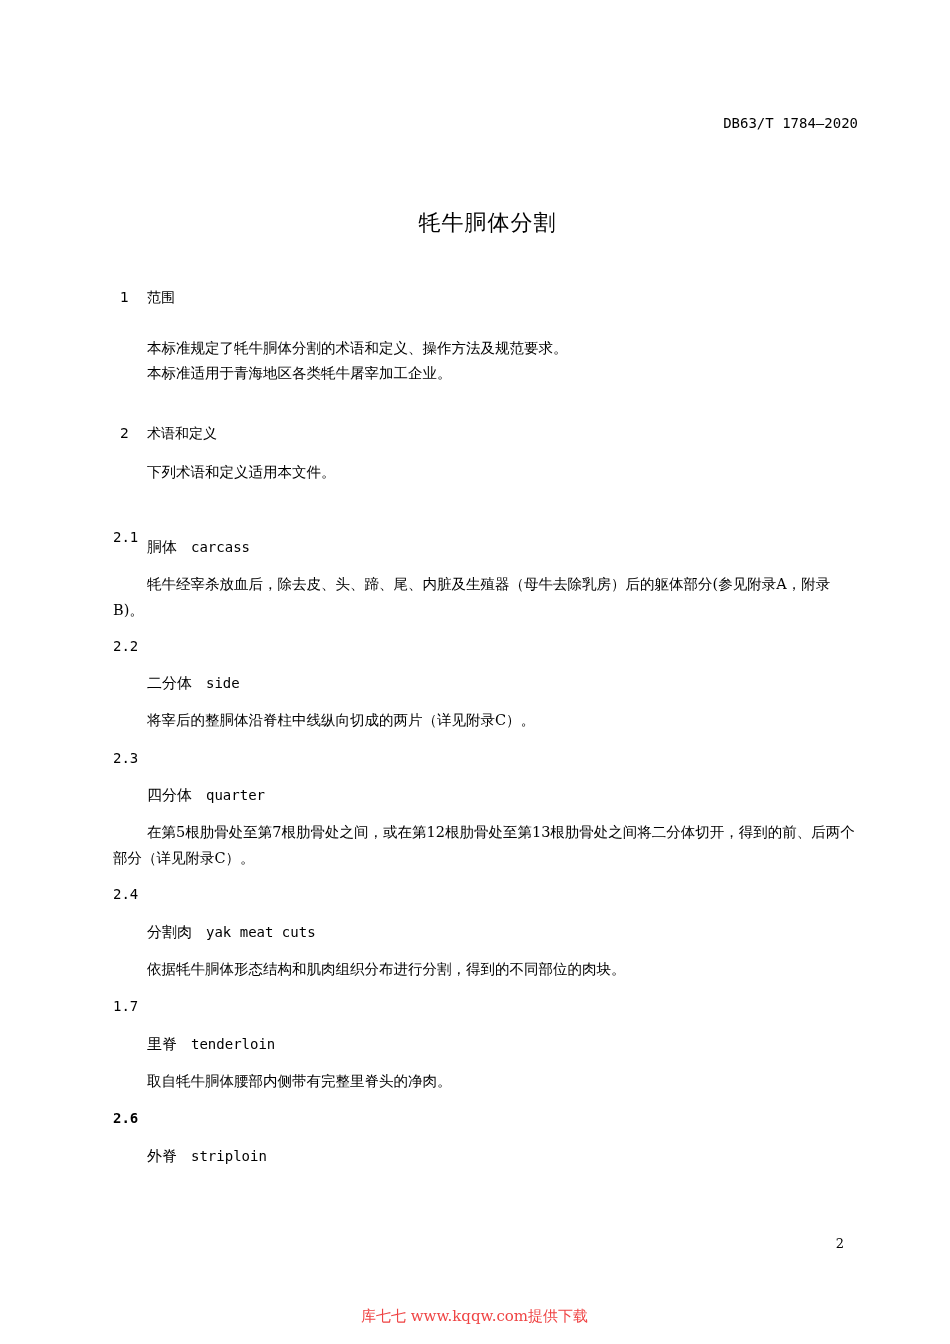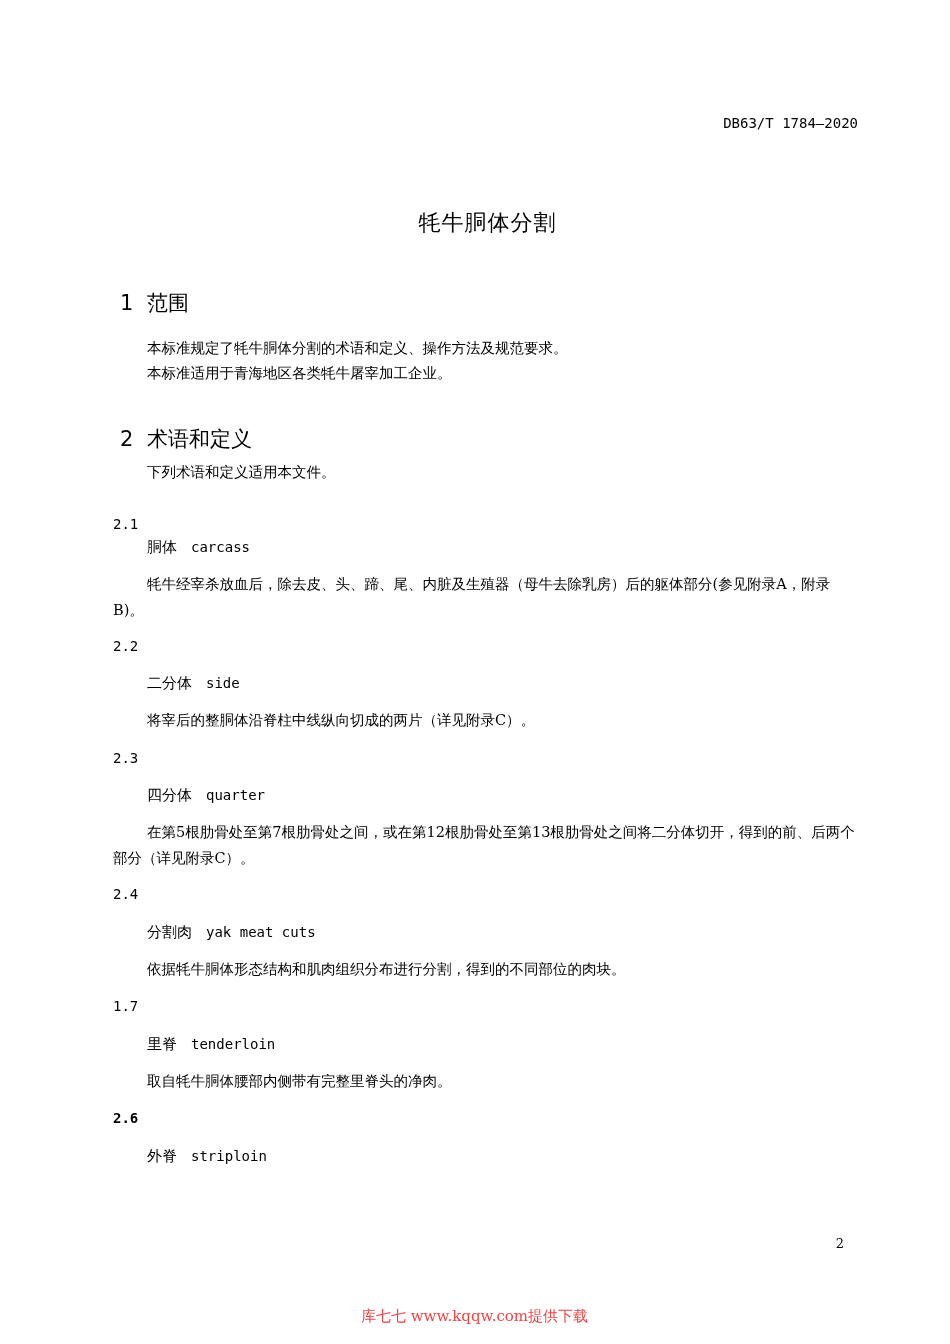--- a/index.html
+++ b/index.html
@@ -27,21 +27,21 @@
       left: 0;
       width: 975px;
       text-align: center;
       top: 208px;
       font-family: "DejaVu Sans", "Liberation Sans", sans-serif;
       font-size: 22px;
       letter-spacing: 1px;
     }
     .sec-head {
       font-family: "DejaVu Sans", "Liberation Sans", sans-serif;
-      font-size: 21px;
+      font-size: 14px;
     }
     .sec-head .num { display: inline-block; width: 27px; }
     .para {
       font-size: 14.5px;
       line-height: 26px;
     }
     .para.wrap {
       white-space: normal;
       width: 746px;
       text-indent: 34px;
@@ -84,21 +84,21 @@
     <span class="num">1</span><span>范围</span>
   </div>
   <div class="abs para" style="left:147px; top:335px;">本标准规定了牦牛胴体分割的术语和定义、操作方法及规范要求。</div>
   <div class="abs para" style="left:147px; top:360px;">本标准适用于青海地区各类牦牛屠宰加工企业。</div>
 
   <div class="abs sec-head" style="left:120px; top:413px;margin-top:12px;">
     <span class="num">2</span><span>术语和定义</span>
   </div>
   <div class="abs para" style="left:147px; top:459px;">下列术语和定义适用本文件。</div>
 
-  <div class="abs subnum" style="left:113px; top:516px;">2.1</div>
+  <div class="abs subnum" style="left:113px; top:529px;">2.1</div>
   <div class="abs term" style="left:147px; top:538px;">
     <span>胴体</span><span class="en">carcass</span>
   </div>
   <div class="abs para wrap" style="left:113px; top:571px;">牦牛经宰杀放血后，除去皮、头、蹄、尾、内脏及生殖器（母牛去除乳房）后的躯体部分(参见附录A，附录B)。</div>
 
   <div class="abs subnum" style="left:113px; top:638px;">2.2</div>
   <div class="abs term" style="left:147px; top:674px;">
     <span>二分体</span><span class="en">side</span>
   </div>
   <div class="abs para" style="left:147px; top:707px;">将宰后的整胴体沿脊柱中线纵向切成的两片（详见附录C）。</div>

